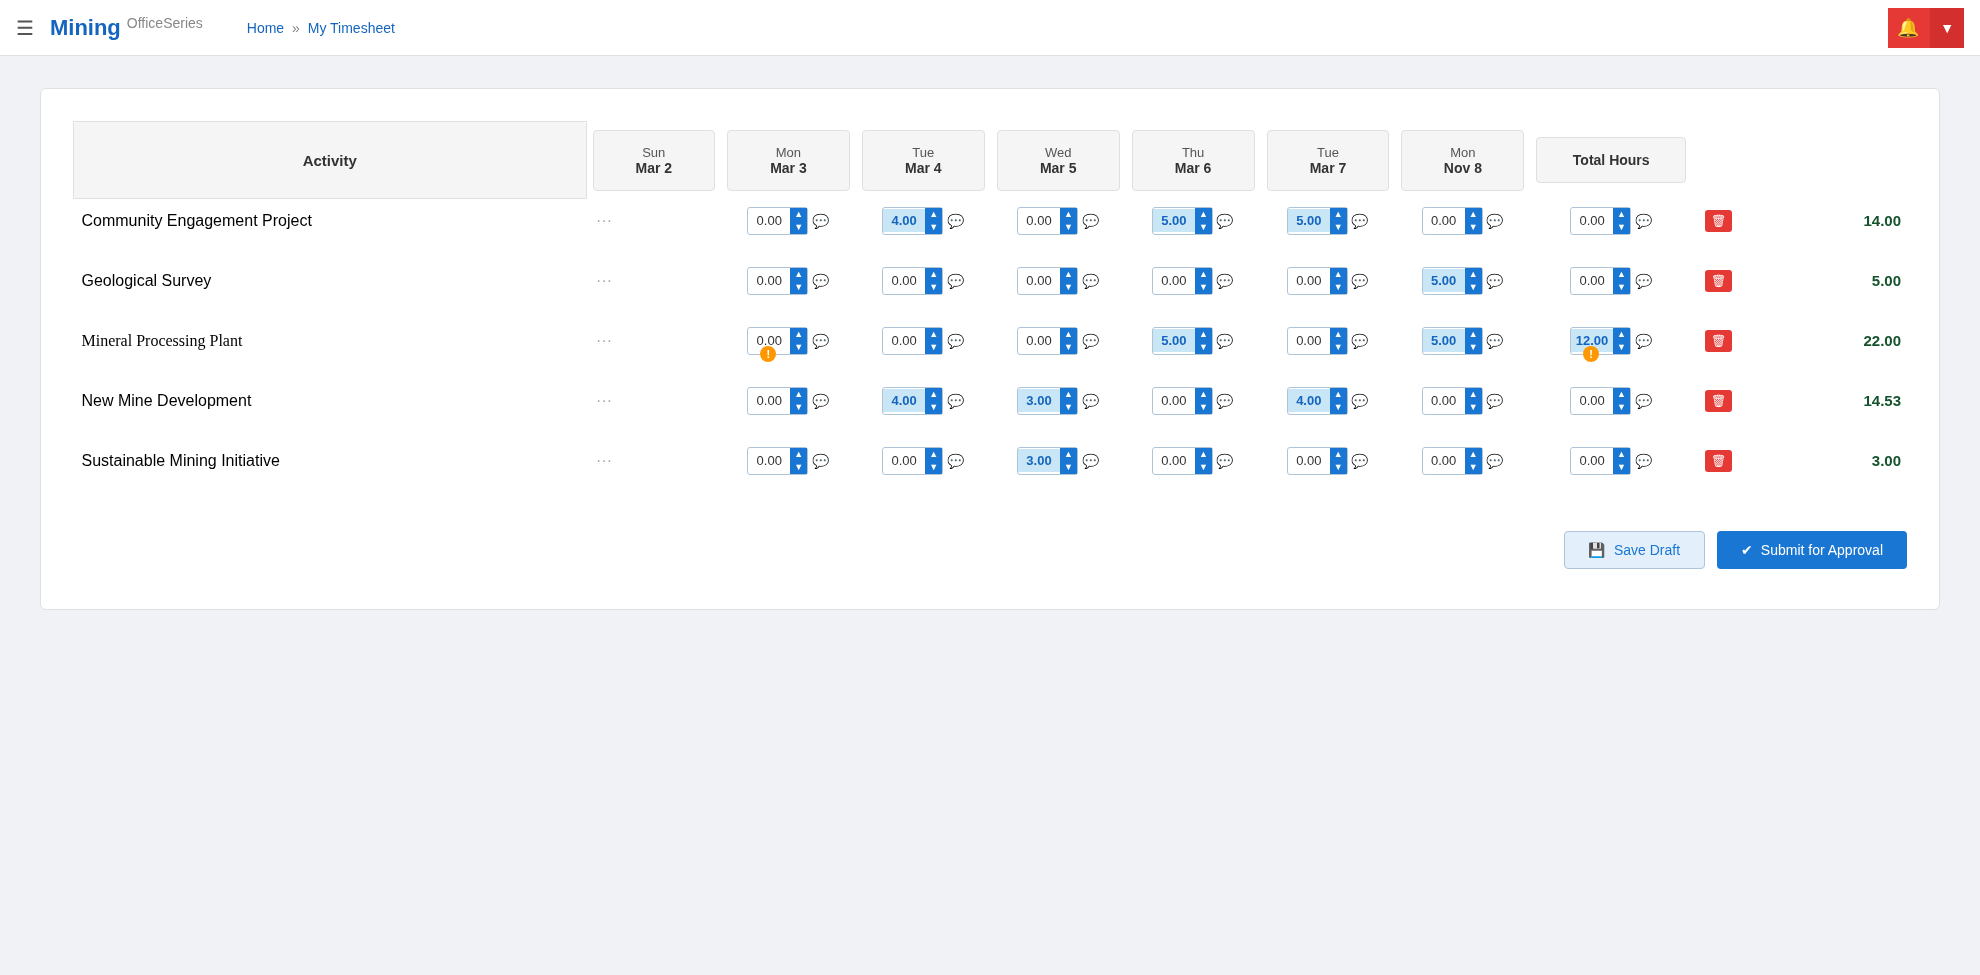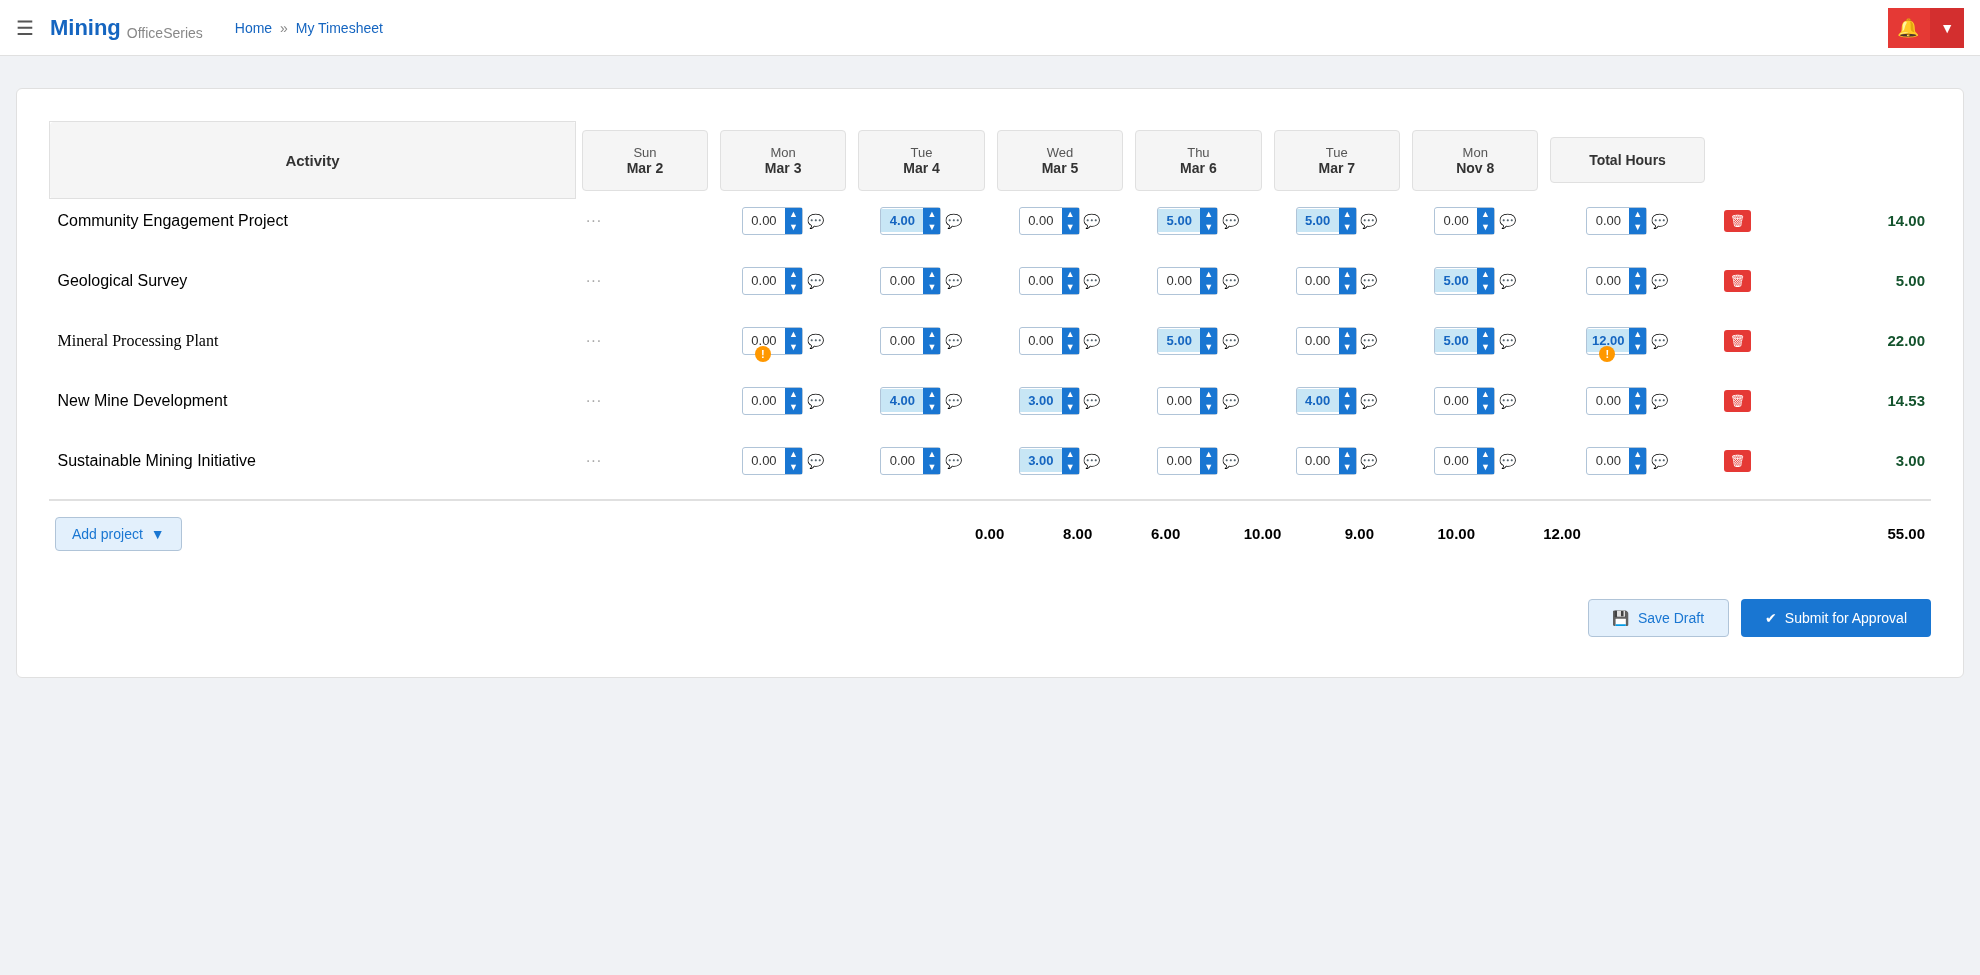--- a/index.html
+++ b/index.html
@@ -16,34 +16,34 @@
       position: relative;
     }
     .header-menu-icon {
       font-size: 20px;
       color: #555;
       cursor: pointer;
       margin-right: 16px;
     }
     .header-brand {
       display: flex;
-      align-items: flex-end;
+      align-items: flex-start;
       gap: 6px;
     }
     .brand-name {
       font-size: 22px;
       font-weight: bold;
       color: #1565c0;
     }
     .brand-sub {
       font-size: 14px;
       color: #888;
     }
     .header-breadcrumb {
-      margin-left: 32px;
+      margin-left: 44px;
       font-size: 14px;
       color: #1565c0;
     }
     .breadcrumb-sep { color: #888; margin: 0 4px; }
     .header-right {
       margin-left: auto;
       display: flex;
       align-items: center;
     }
     .notif-btn {
@@ -64,21 +64,21 @@
       padding: 6px 10px;
       font-size: 14px;
       cursor: pointer;
       height: 40px;
       display: flex;
       align-items: center;
     }
 
     
     .main-content {
-      padding: 32px 16px;
+      padding: 32px 40px;
     }
     .card {
       background: #fff;
       border-radius: 6px;
       border: 1px solid #e0e0e0;
       padding: 32px 32px 40px 32px;
     }
 
     
     .timesheet-table {
@@ -841,44 +841,20 @@
             </td>
             <td style="min-width: 28px; text-align: center;"><button class="delete-btn">🗑</button></td>
             <td class="col-total total-val">3.00</td>
           </tr>
           <tr class="sep-row">
             <td colspan="11"></td>
           </tr>
         </tbody>
     </table>
 
-    <table class="timesheet-table" style="margin-top:0;">
-      <tbody>
-        <tr class="footer-row">
-          <td class="col-activity" style="min-width:380px;">
-            <button class="add-project-btn">
-              <span>Add project</span>
-              <span>▼</span>
-            </button>
-          </td>
-
-          <td style="min-width:40px;"></td>
-          <td class="footer-day">0.00</td>
-          <td class="footer-day">8.00</td>
-          <td class="footer-day">6.00</td>
-          <td class="footer-day">10.00</td>
-          <td class="footer-day">9.00</td>
-          <td class="footer-day">10.00</td>
-          <td class="footer-day">12.00</td>
-
-          <td style="min-width:28px;"></td>
-          <td class="footer-total col-total">55.00</td>
-        </tr>
-      </tbody>
-    </table>
 
     <div class="action-bar">
       <button class="save-draft-btn">
         <span>💾</span>
         <span>Save Draft</span>
       </button>
       <button class="submit-btn">
         <span>✔</span>
         <span>Submit for Approval</span>
       </button>

